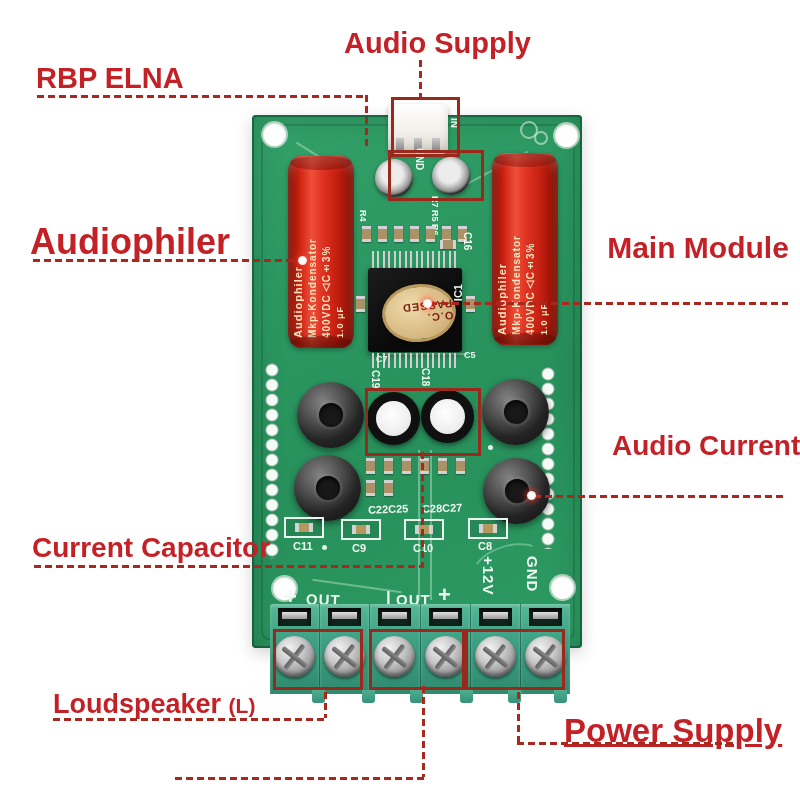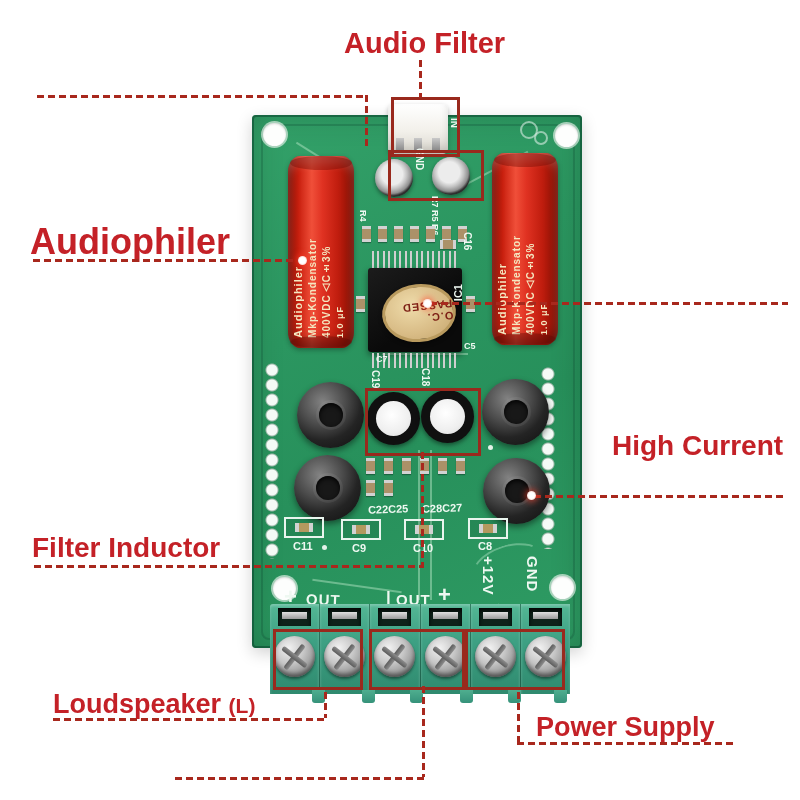--- a/index.html
+++ b/index.html
@@ -162,21 +162,21 @@
   <div class="pins" style="top:251px;height:18px;"></div>
   <div class="chip"></div>
   <div class="pins" style="top:353px;height:15px;"></div>
   <div class="sticker">
     <span>O.C. PASSED</span>
   </div>
   <div class="silkv" style="left:452px;top:284px;font-size:11px;transform:rotate(180deg);">IC1</div>
   <div class="smd ab" style="left:356px;top:296px;"></div>
   <div class="smd ab" style="left:466px;top:296px;"></div>
   <div class="silk" style="left:376px;top:354px;font-size:9px;">C7</div>
-  <div class="silk" style="left:464px;top:341px;font-size:9px;">C5</div>
+  <div class="silk" style="left:464px;top:350px;font-size:9px;">C5</div>
 
   <div class="silkv" style="left:370px;top:370px;font-size:10px;">C19</div>
   <div class="silkv" style="left:420px;top:368px;font-size:10px;">C18</div>
 
   <div class="toroid" style="left:297px;top:382px;"></div>
   <div class="toroid" style="left:482px;top:379px;"></div>
   <div class="toroid" style="left:294px;top:455px;"></div>
   <div class="toroid" style="left:483px;top:458px;"></div>
 
   <div class="elcap" style="left:367px;top:392px;"></div>
@@ -265,52 +265,54 @@
     <div class="leg" style="left:238px;"></div>
     <div class="leg" style="left:284px;"></div>
   </div>
 
   <div class="redbox" style="left:391px;top:97px;width:63px;height:54px;"></div>
   <div class="redbox" style="left:388px;top:150px;width:90px;height:45px;"></div>
   <div class="redbox" style="left:273px;top:629px;width:84px;height:55px;"></div>
   <div class="redbox" style="left:369px;top:629px;width:90px;height:55px;"></div>
   <div class="redbox" style="left:465px;top:629px;width:94px;height:55px;"></div>
 
-  <div class="lbl" style="left:344px;top:27px;font-size:29px;">Audio Filter</div>
+  <div class="lbl" style="left:344px;top:27px;font-size:29px;">Audio Supply</div>
   <div class="dash-v" style="left:419px;top:60px;height:38px;"></div>
 
+  <div class="lbl" style="left:36px;top:62px;font-size:29px;">RBP ELNA</div>
   <div class="dash-h" style="left:37px;top:95px;width:331px;"></div>
   <div class="dash-v" style="left:365px;top:95px;height:55px;"></div>
 
   <div class="lbl" style="left:30px;top:221px;font-size:36px;">Audiophiler</div>
   <div class="dash-h" style="left:33px;top:259px;width:268px;"></div>
   <div class="dot" style="left:298px;top:256px;"></div>
 
   <div class="lbl" style="left:600px;top:231px;width:196px;text-align:center;font-size:30px;line-height:33px;">
+    <span style="display:block;">Main Module</span>
   </div>
   <div class="dash-h" style="left:430px;top:302px;width:358px;"></div>
   <div class="dot" style="left:423px;top:299px;"></div>
 
   <div class="lbl" style="left:612px;top:430px;font-size:28px;line-height:31px;">
-    <span style="display:block;">High Current</span>
+    <span style="display:block;">Audio Current</span>
   </div>
   <div class="dash-h" style="left:534px;top:495px;width:249px;"></div>
   <div class="dot" style="left:527px;top:491px;"></div>
 
-  <div class="lbl" style="left:32px;top:532px;font-size:28px;">Filter Inductor</div>
+  <div class="lbl" style="left:32px;top:532px;font-size:28px;">Current Capacitor</div>
   <div class="dash-h" style="left:34px;top:565px;width:390px;"></div>
   <div class="dash-v" style="left:421px;top:452px;height:115px;"></div>
 
   <div class="lbl" style="left:53px;top:689px;font-size:27px;">
     <span>Loudspeaker</span>
     <span style="font-size:21px;">(L)</span>
   </div>
   <div class="dash-h" style="left:53px;top:718px;width:274px;"></div>
   <div class="dash-v" style="left:324px;top:692px;height:26px;"></div>
 
   <div class="dash-h" style="left:175px;top:777px;width:250px;"></div>
   <div class="dash-v" style="left:422px;top:686px;height:91px;"></div>
 
-  <div class="lbl" style="left:536px;top:712px;font-size:27px;">Power Supply</div>
+  <div class="lbl" style="left:564px;top:712px;font-size:33px;text-decoration:underline;">Power Supply</div>
   <div class="dash-h" style="left:517px;top:742px;width:219px;"></div>
   <div class="dash-v" style="left:517px;top:692px;height:50px;"></div>
 
 </div>
 
 </body></html>

